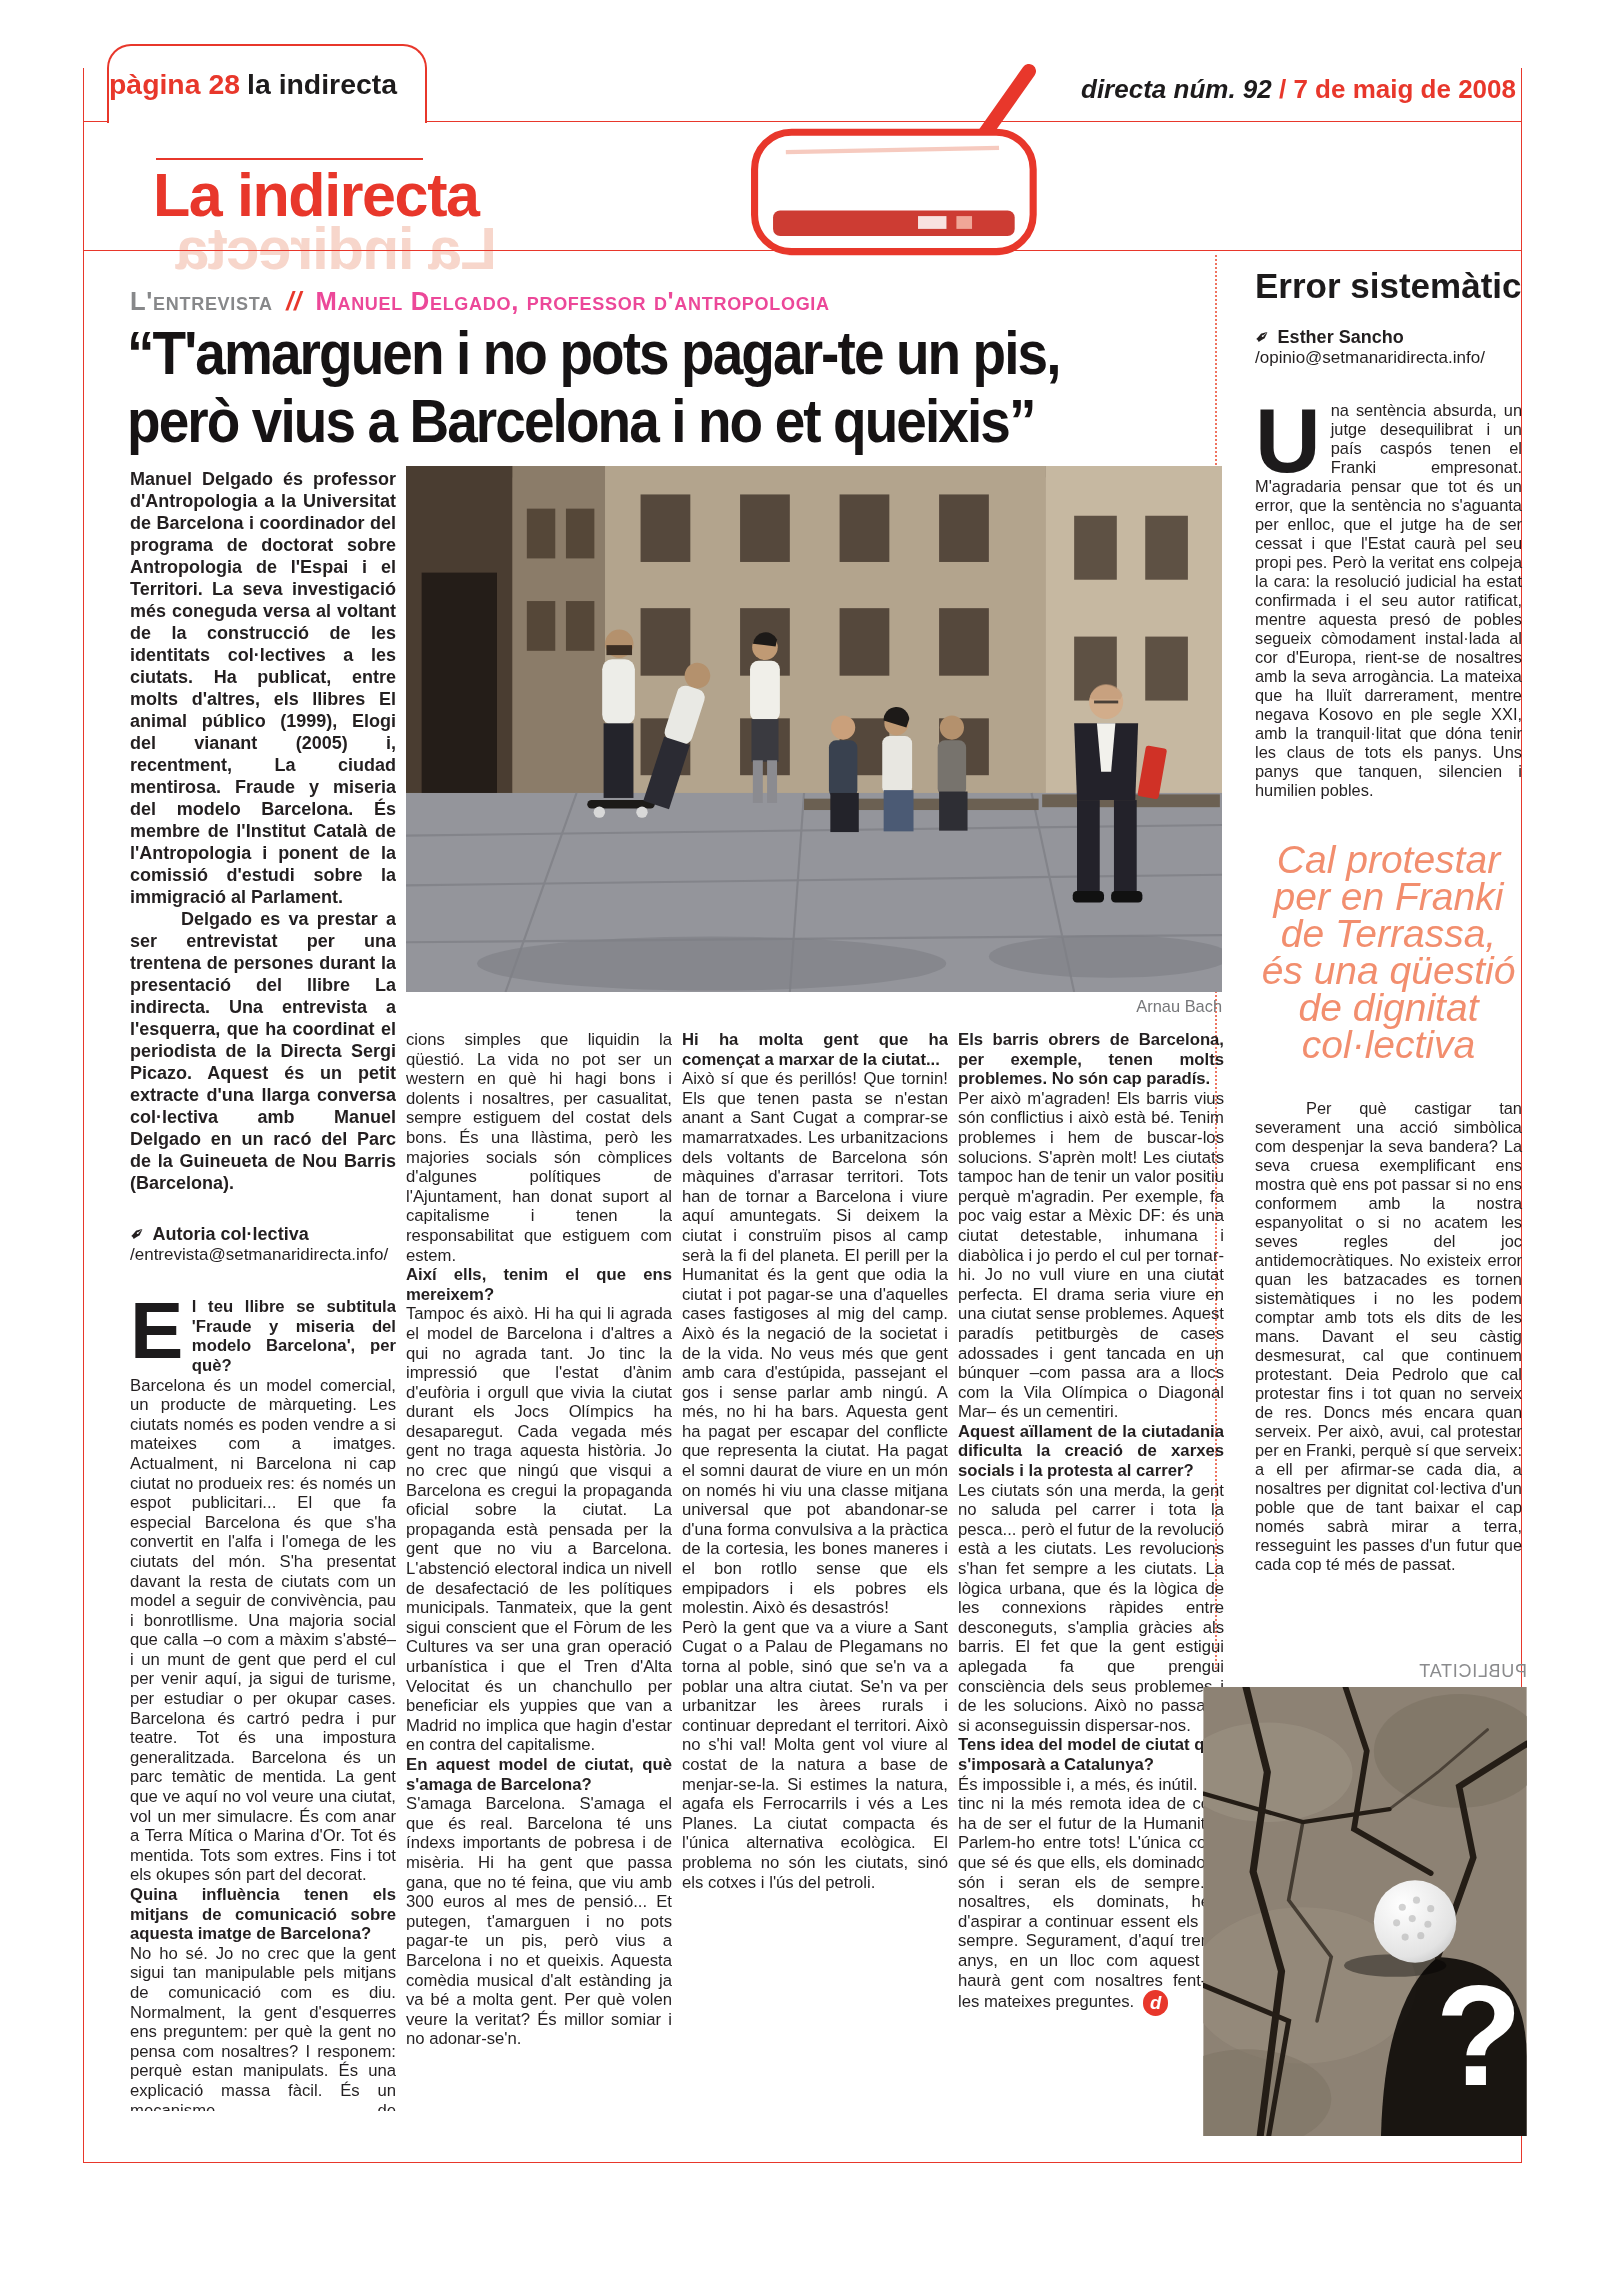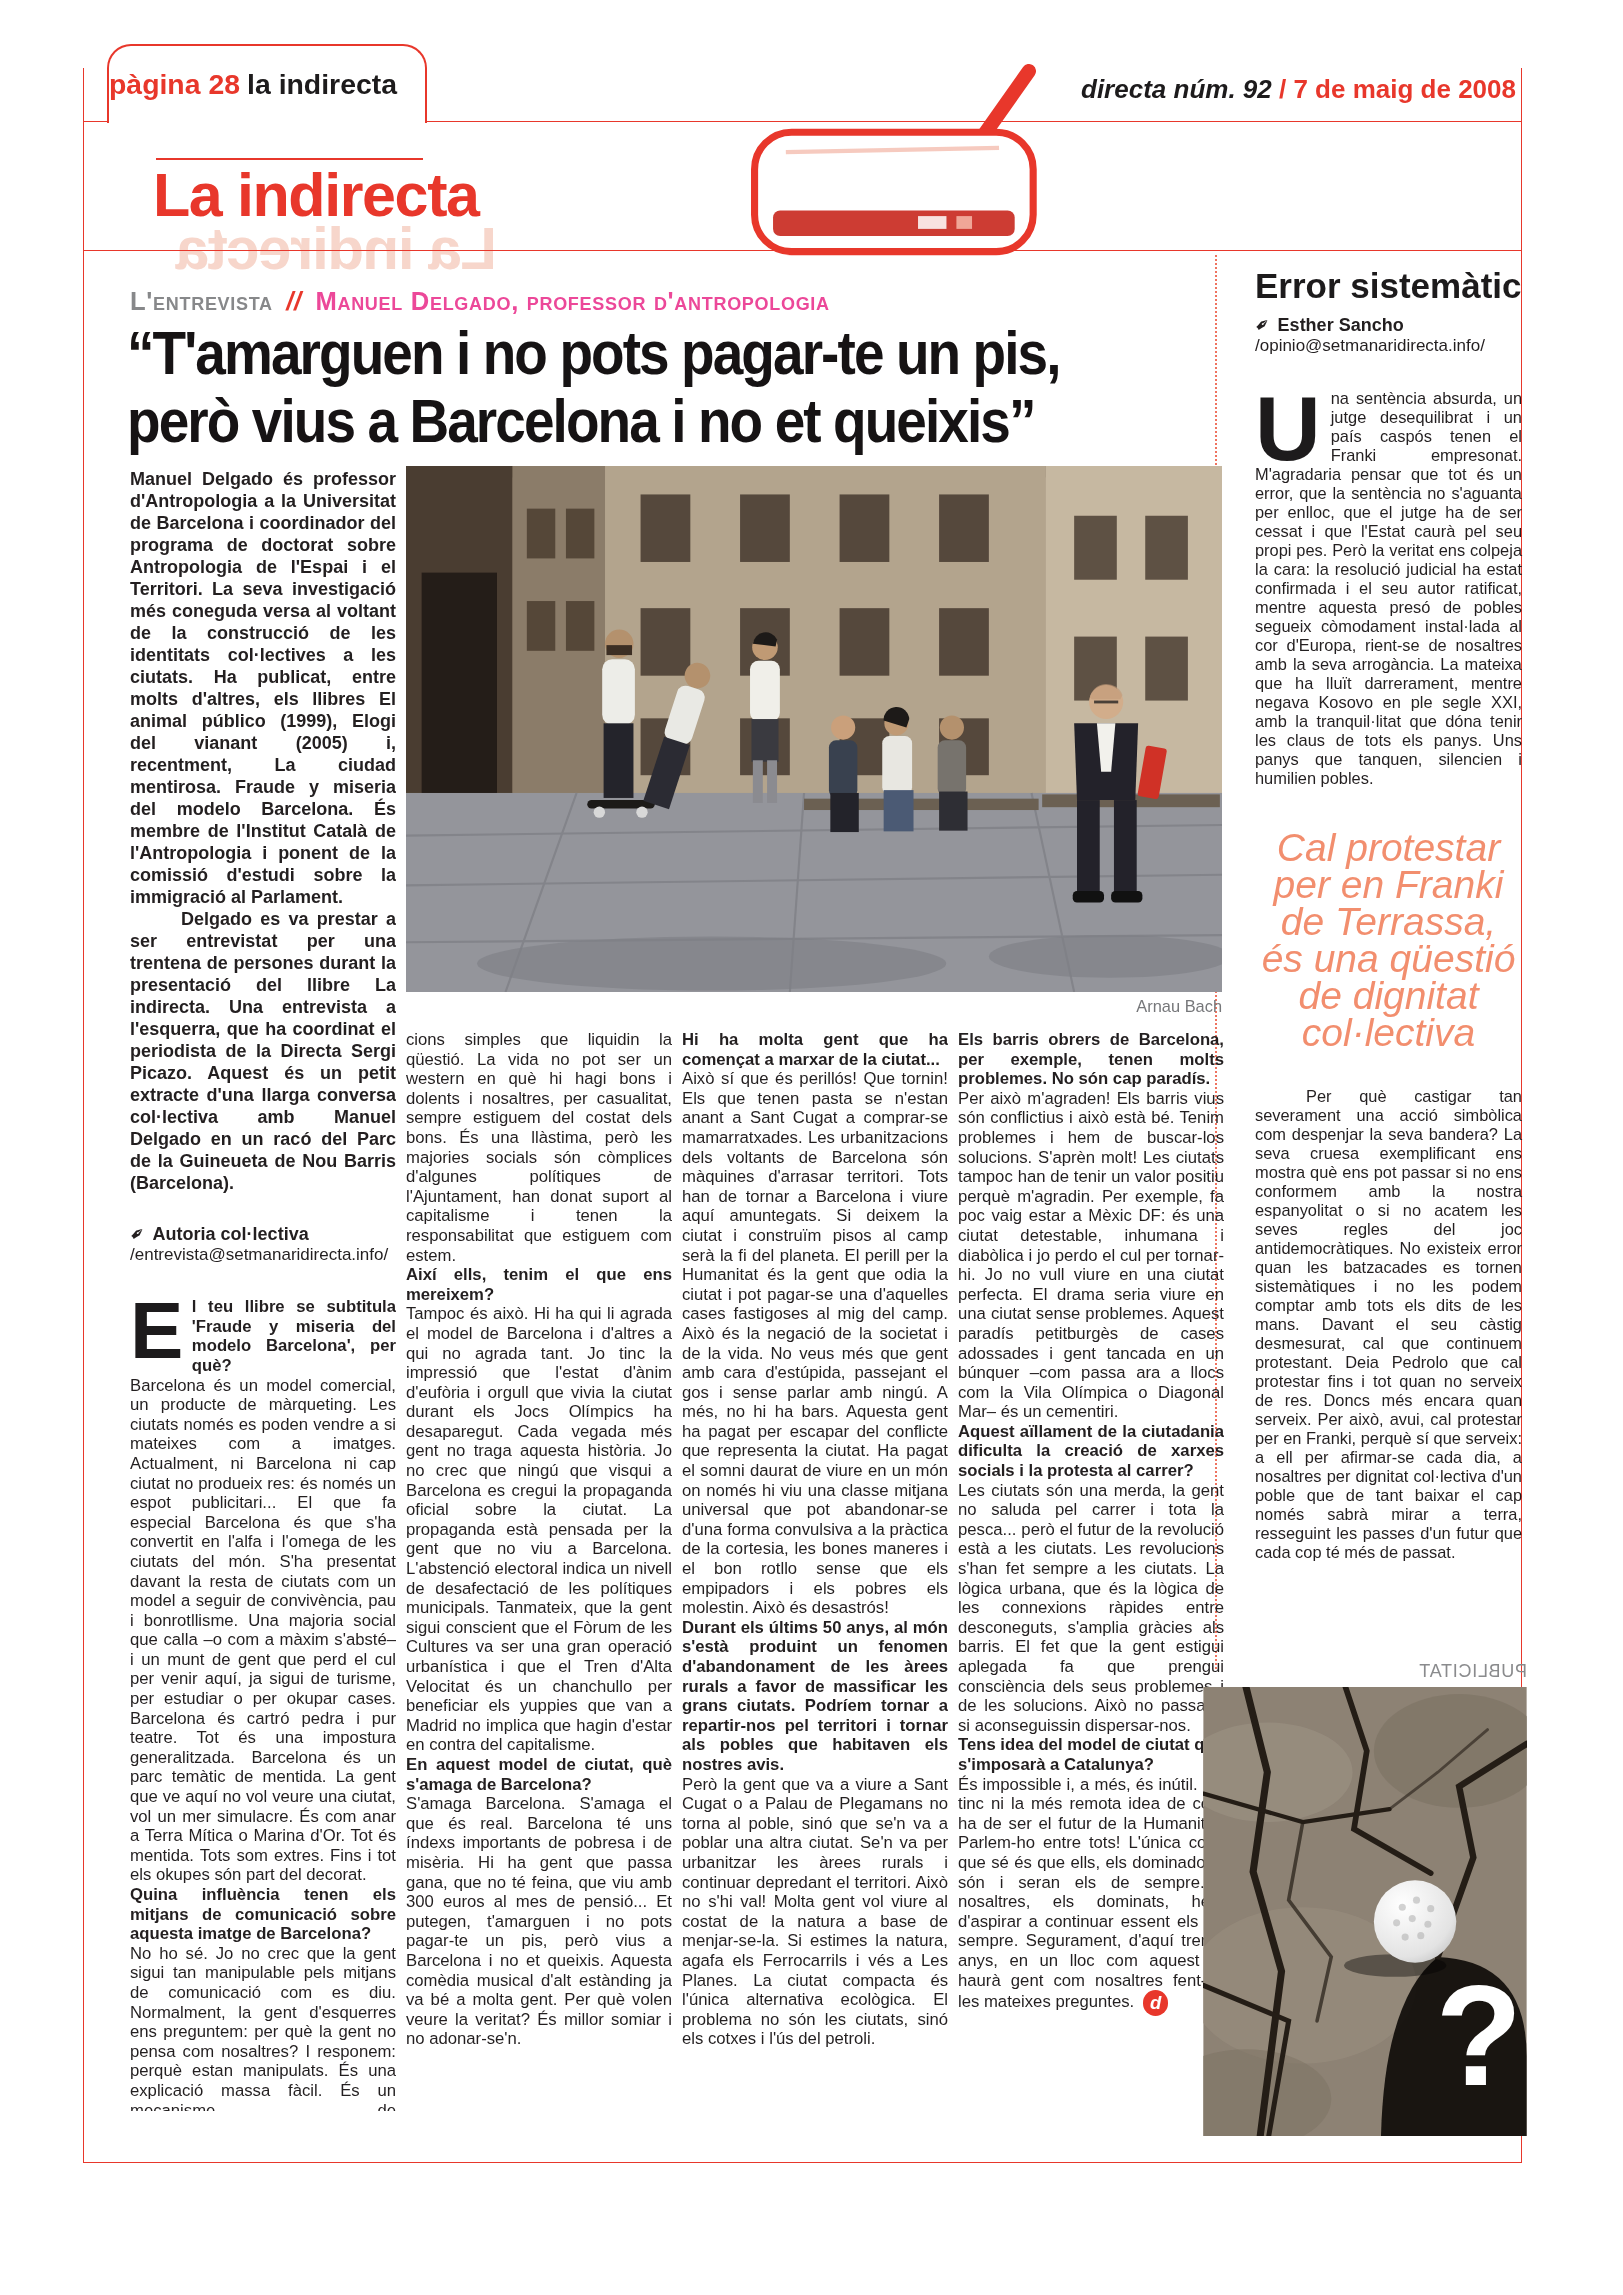--- a/index.html
+++ b/index.html
@@ -60,21 +60,21 @@
   .byline-email{font-size:17px;}
   .pen{display:inline-block;transform:rotate(-40deg);font-weight:normal;margin-right:7.1px;font-size:18.5px;}
   .dropcap{float:left;font-weight:800;color:#1d1b1c;}
   .dc-main{font-size:80px;line-height:60px;margin:4.3px 8.5px 0 0;}
   .dc-side{font-size:91px;line-height:68px;margin:5.7px 10px 0 0;}
   .endmark{display:inline-block;width:25.6px;height:25.6px;border-radius:50%;background:#e8372b;
            color:#fff;font-style:italic;font-weight:bold;font-size:18.5px;line-height:25.6px;
            text-align:center;margin-left:8.5px;vertical-align:middle;}
   
   .sidebar{position:absolute;left:1255px;top:267px;width:267px;}
-  .sidebar-title{font-size:35px;line-height:38px;font-weight:800;color:#1d1b1c;margin:0 0 9px 0;}
+  .sidebar-title{font-size:35px;line-height:38px;font-weight:800;color:#1d1b1c;margin:0 0 21px 0;}
   .sidebar-byline{font-size:18px;font-weight:bold;}
   .sidebar-email{font-size:17px;margin-bottom:33px;}
   #sidebar-body{font-size:16.4px;line-height:19px;text-align:justify;}
   #sidebar-body p{margin:0;}
   .p-indent{text-indent:51px;}
   .p-pull{font-size:39px;line-height:37px;font-style:italic;color:#f28e6e;text-align:center;
           margin:41px 4.3px 36px 4.3px !important;text-align:center;}
   .ad-label{position:absolute;left:1203px;top:1661px;width:324px;text-align:left;
             font-size:18px;color:#8a8b8d;letter-spacing:0.7px;transform:scaleX(-1);}
   .ad{position:absolute;left:1203px;top:1687px;width:324px;height:449px;overflow:hidden;}
@@ -245,21 +245,20 @@
   <div class="col" id="col2">
       <p class="p-a">cions simples que liquidin la qüestió. La vida no pot ser un western en què hi hagi bons i dolents i nosaltres, per casualitat, sempre estiguem del costat dels bons. És una llàstima, però les majories socials són còmplices d'algunes polítiques de l'Ajuntament, han donat suport al capitalisme i tenen la responsabilitat que estiguem com estem.</p>
       <p class="p-q">Així ells, tenim el que ens mereixem?</p>
       <p class="p-a">Tampoc és això. Hi ha qui li agrada el model de Barcelona i d'altres a qui no agrada tant. Jo tinc la impressió que l'estat d'ànim d'eufòria i orgull que vivia la ciutat durant els Jocs Olímpics ha desaparegut. Cada vegada més gent no traga aquesta història. Jo no crec que ningú que visqui a Barcelona es cregui la propaganda oficial sobre la ciutat. La propaganda està pensada per la gent que no viu a Barcelona. L'abstenció electoral indica un nivell de desafectació de les polítiques municipals. Tanmateix, que la gent sigui conscient que el Fòrum de les Cultures va ser una gran operació urbanística i que el Tren d'Alta Velocitat és un chanchullo per beneficiar els yuppies que van a Madrid no implica que hagin d'estar en contra del capitalisme.</p>
       <p class="p-q">En aquest model de ciutat, què s'amaga de Barcelona?</p>
       <p class="p-a">S'amaga Barcelona. S'amaga el que és real. Barcelona té uns índexs importants de pobresa i de misèria. Hi ha gent que passa gana, que no té feina, que viu amb 300 euros al mes de pensió... Et putegen, t'amarguen i no pots pagar-te un pis, però vius a Barcelona i no et queixis. Aquesta comèdia musical d'alt estànding ja va bé a molta gent. Per què volen veure la veritat? És millor somiar i no adonar-se'n.</p>
     </div>
   <div class="col" id="col3">
       <p class="p-q">Hi ha molta gent que ha començat a marxar de la ciutat...</p>
       <p class="p-a">Això sí que és perillós! Que tornin! Els que tenen pasta se n'estan anant a Sant Cugat a comprar-se mamarratxades. Les urbanitzacions dels voltants de Barcelona són màquines d'arrasar territori. Tots han de tornar a Barcelona i viure aquí amuntegats. Si deixem la ciutat i construïm pisos al camp serà la fi del planeta. El perill per la Humanitat és la gent que odia la ciutat i pot pagar-se una d'aquelles cases fastigoses al mig del camp. Això és la negació de la societat i de la vida. No veus més que gent amb cara d'estúpida, passejant el gos i sense parlar amb ningú. A més, no hi ha bars. Aquesta gent ha pagat per escapar del conflicte que representa la ciutat. Ha pagat el somni daurat de viure en un món on només hi viu una classe mitjana universal que pot abandonar-se d'una forma convulsiva a la pràctica de la cortesia, les bones maneres i el bon rotllo sense que els empipadors i els pobres els molestin. Això és desastrós!</p>
-      <p class="p-q">Durant els últims 50 anys, al món s'està produint un fenomen d'abandonament de les àrees rurals a favor de massificar les grans ciutats. Podríem tornar a repartir-nos pel territori i tornar als pobles que habitaven els nostres avis.</p>
       <p class="p-a">Però la gent que va a viure a Sant Cugat o a Palau de Plegamans no torna al poble, sinó que se'n va a poblar una altra ciutat. Se'n va per urbanitzar les àrees rurals i continuar depredant el territori. Això no s'hi val! Molta gent vol viure al costat de la natura a base de menjar-se-la. Si estimes la natura, agafa els Ferrocarrils i vés a Les Planes. La ciutat compacta és l'única alternativa ecològica. El problema no són les ciutats, sinó els cotxes i l'ús del petroli.</p>
     </div>
   <div class="col" id="col4">
       <p class="p-q">Els barris obrers de Barcelona, per exemple, tenen molts problemes. No són cap paradís.</p>
       <p class="p-a">Per això m'agraden! Els barris vius són conflictius i això està bé. Tenim problemes i hem de buscar-los solucions. S'aprèn molt! Les ciutats tampoc han de tenir un valor positiu perquè m'agradin. Per exemple, fa poc vaig estar a Mèxic DF: és una ciutat detestable, inhumana i diabòlica i jo perdo el cul per tornar-hi. Jo no vull viure en una ciutat perfecta. El drama seria viure en una ciutat sense problemes. Aquest paradís petitburgès de cases adossades i gent tancada en un búnquer –com passa ara a llocs com la Vila Olímpica o Diagonal Mar– és un cementiri.</p>
       <p class="p-q">Aquest aïllament de la ciutadania dificulta la creació de xarxes socials i la protesta al carrer?</p>
       <p class="p-a">Les ciutats són una merda, la gent no saluda pel carrer i tota la pesca... però el futur de la revolució està a les ciutats. Les revolucions s'han fet sempre a les ciutats. La lògica urbana, que és la lògica de les connexions ràpides entre desconeguts, s'amplia gràcies als barris. El fet que la gent estigui aplegada fa que prengui consciència dels seus problemes i de les solucions. Això no passaria si aconseguissin dispersar-nos.</p>
       <p class="p-q">Tens idea del model de ciutat que s'imposarà a Catalunya?</p>
       <p class="p-a">És impossible i, a més, és inútil. No tinc ni la més remota idea de com ha de ser el futur de la Humanitat. Parlem-ho entre tots! L'única cosa que sé és que ells, els dominadors, són i seran els de sempre. I nosaltres, els dominats, hem d'aspirar a continuar essent els de sempre. Segurament, d'aquí trenta anys, en un lloc com aquest hi haurà gent com nosaltres fent-se les mateixes preguntes.<span class="endmark">d</span></p>
     </div>

